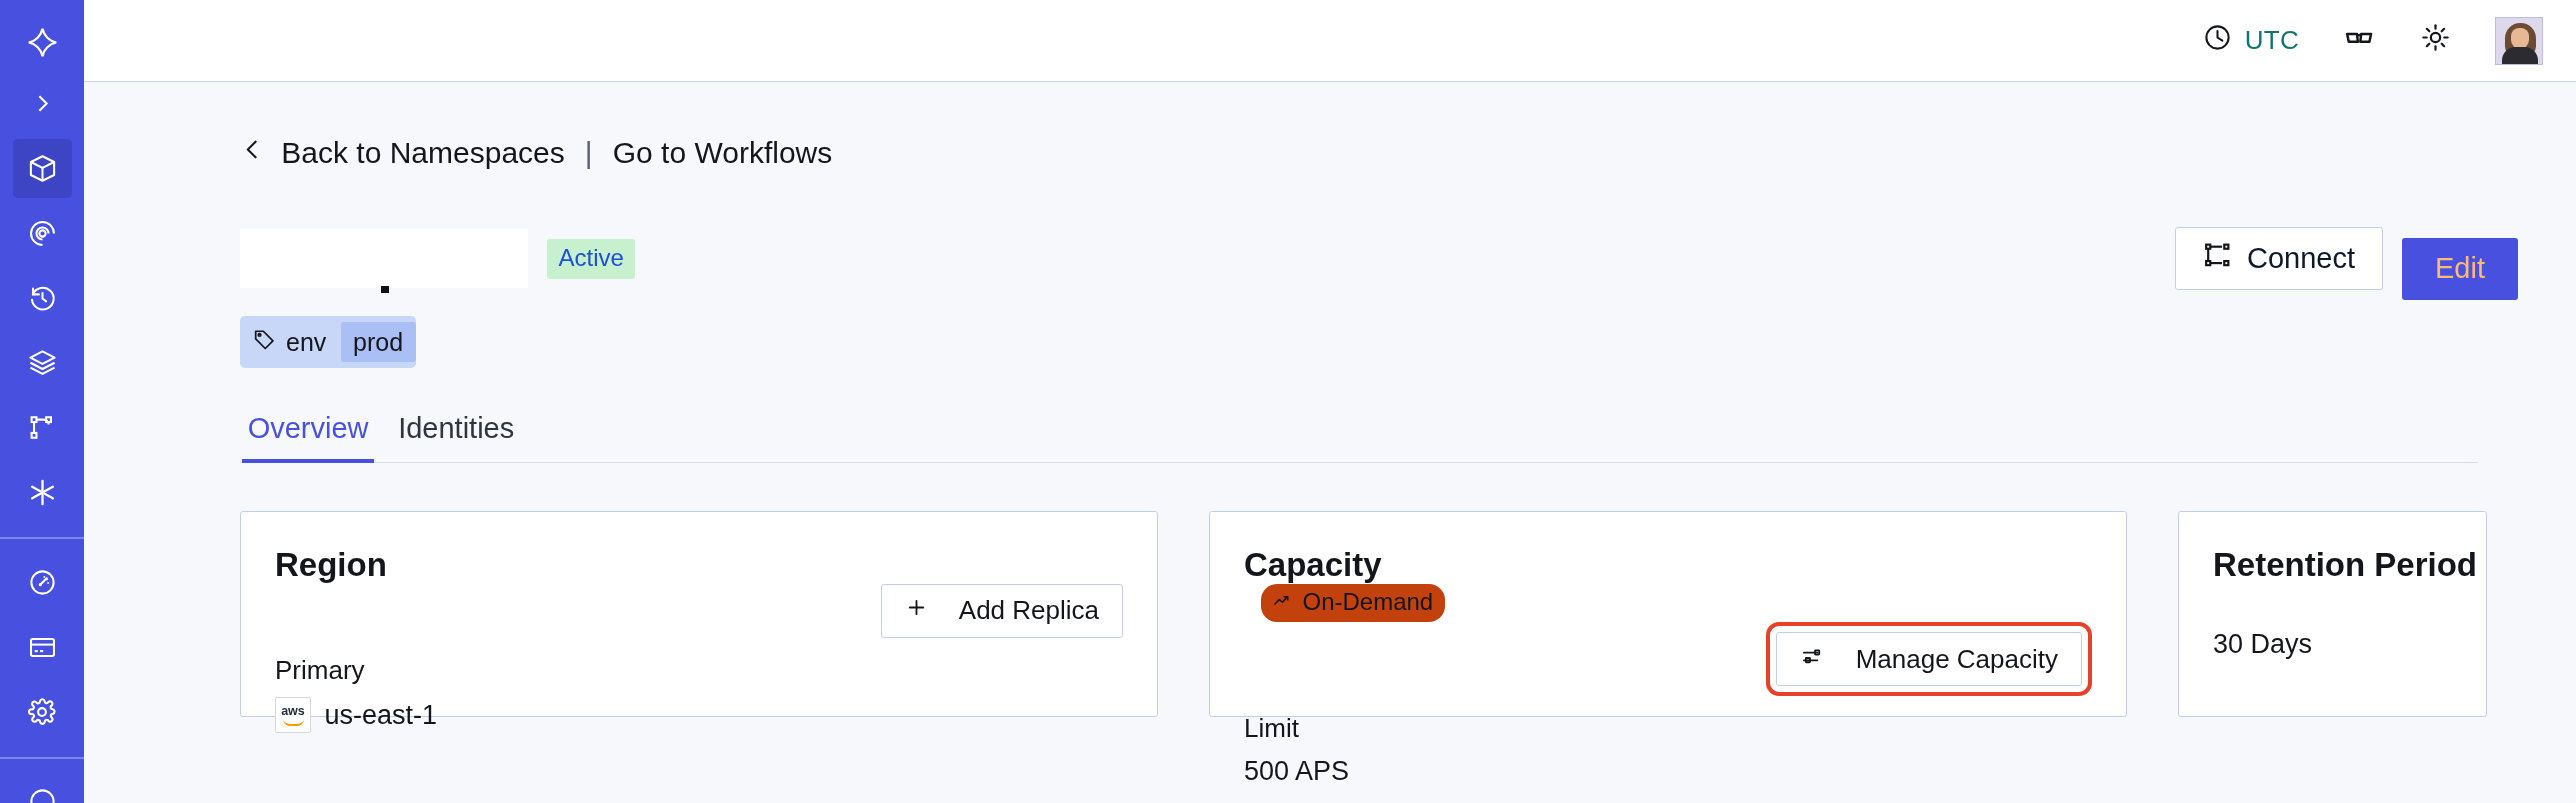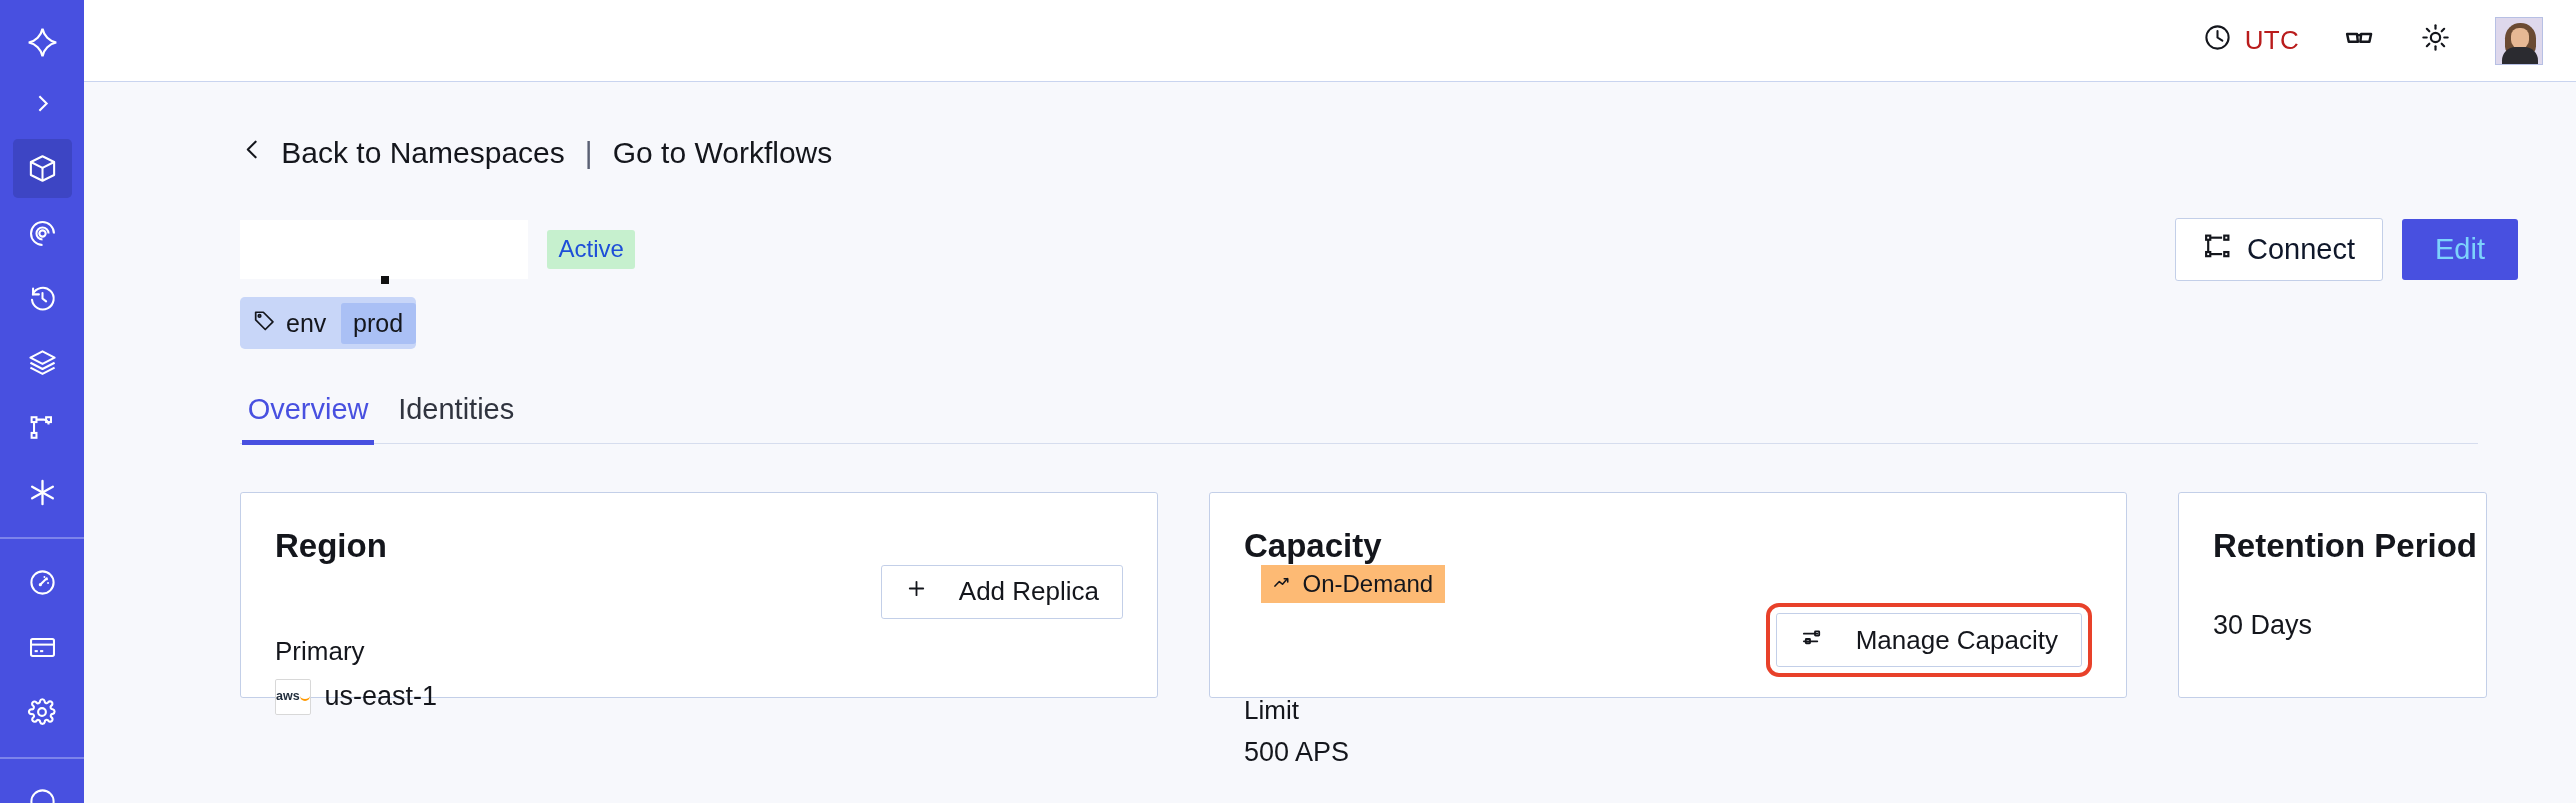--- a/index.html
+++ b/index.html
@@ -44,21 +44,21 @@
     display: flex; align-items: center; justify-content: flex-end;
     padding-right: 33px;
   }
   .top-btn {
     display: flex; align-items: center; gap: 12.5px;
     margin-left: 44px;
     color: #14161c;
     cursor: pointer;
     font-size: 26px;
   }
-  .top-btn .lbl { font-size: 26px; letter-spacing: 0.3px; color:#b91c1c; }
+  .top-btn .lbl { font-size: 26px; letter-spacing: 0.3px; color:#0f766e; }
   .avatar {
     width: 48px; height: 48px; margin-left: 44px;
     border: 1.9px solid #b7c0e4; background: #ded8ec;
     position: relative; overflow: hidden; cursor: pointer;
   }
   .avatar .hair {
     position: absolute; left: 8.6px; top: 5.8px; width: 31px; height: 33px;
     background: #6b4b33; border-radius: 15.3px 15.3px 9.6px 9.6px;
   }
   .avatar .face {
@@ -101,24 +101,25 @@
     margin-left: 19px; border-radius: 2.9px; white-space: nowrap;
   }
   .title-actions { margin-left: auto; display: flex; align-items: center; gap: 19px; }
   .btn-connect {
     display: flex; align-items: center; gap: 15.3px;
     background: #ffffff; border: 1.9px solid #c3cfe8;
     padding: 12.5px 27px; font-size: 29px; color: #0f172a;
     border-radius: 2.9px; cursor: pointer; white-space: nowrap;
   }
   .btn-edit {
-    background: #4850e0; color: #7dd3fc;
+    background: #4850e0; color: #fdba74;
     padding: 14.4px 33px; font-size: 29px;
     border: none; border-radius: 2.9px; cursor: pointer;
     font-family: "Liberation Sans", sans-serif;
+    margin-top: 20px;
   }
 
   .tag-row { display: flex; margin-bottom: 44px; }
   .tag-chip {
     display: flex; align-items: center; gap: 10.5px;
     background: #c8d6f8; border-radius: 4.8px;
     padding: 5.8px 0 5.8px 12.5px; font-size: 25px; color: #14161c;
     cursor: pointer;
   }
   .tag-chip .tag-val {
@@ -150,42 +151,42 @@
     position: relative;
   }
   .card.region { width: 918px; }
   .card.capacity { width: 918px; }
   .card.retention { width: 309px; }
 
   .card-head { display: flex; align-items: flex-start; min-height: 50px; flex-direction: column; }
   .card-title { font-size: 33px; font-weight: bold; color: #14161c; white-space: nowrap; }
   .badge-ondemand {
     display: flex; align-items: center; gap: 8.6px;
-    background: #fdba74; color: #14161c; font-size: 24px;
-    padding: 4.8px 11.5px 5.8px 9.6px; margin-left: 17.3px; border-radius: 0;
+    background: #c2410c; color: #14161c; font-size: 24px;
+    padding: 4.8px 11.5px 5.8px 9.6px; margin-left: 17.3px; border-radius: 16px;
     white-space: nowrap;
   }
   .card-action { margin-left: auto; }
   .btn-outline {
     display: flex; align-items: center; gap: 31px;
     background: #ffffff; border: 1.9px solid #c3cfe8; border-radius: 2.9px;
     padding: 10.5px 23px; font-size: 26px; color: #14161c;
     cursor: pointer; white-space: nowrap;
   }
   .hl-box {
     border: 4.8px solid #e8412a; border-radius: 13px; padding: 6px;
     margin-left: auto;
   }
   .hl-box .btn-outline { margin: 0; }
 
   .card-sub { font-size: 26px; color: #14161c; margin-top: 17.3px; }
   .card-val { font-size: 27px; color: #14161c; margin-top: 11.5px; display: flex; align-items: center; gap: 13.4px; }
   .aws-logo {
     width: 36px; height: 36px; border: 1.9px solid #d8d8d8; background: #fff;
-    display: flex; align-items: center; justify-content: center;
+    display: flex; flex-direction: column; align-items: center; justify-content: center;
     flex: 0 0 auto; border-radius: 1.9px;
   }
   .aws-logo .aws-txt { font-size: 12.5px; font-weight: bold; color: #232f3e; line-height: 1; }
   .aws-logo .aws-smile {
     width: 21px; height: 6.7px; border-bottom: 2.9px solid #ff9900;
     border-radius: 0 0 11.5px 11.5px; margin-top: 1.9px;
   }
   .retention .card-val { margin-top: 33px; }
 </style>
 </head>

